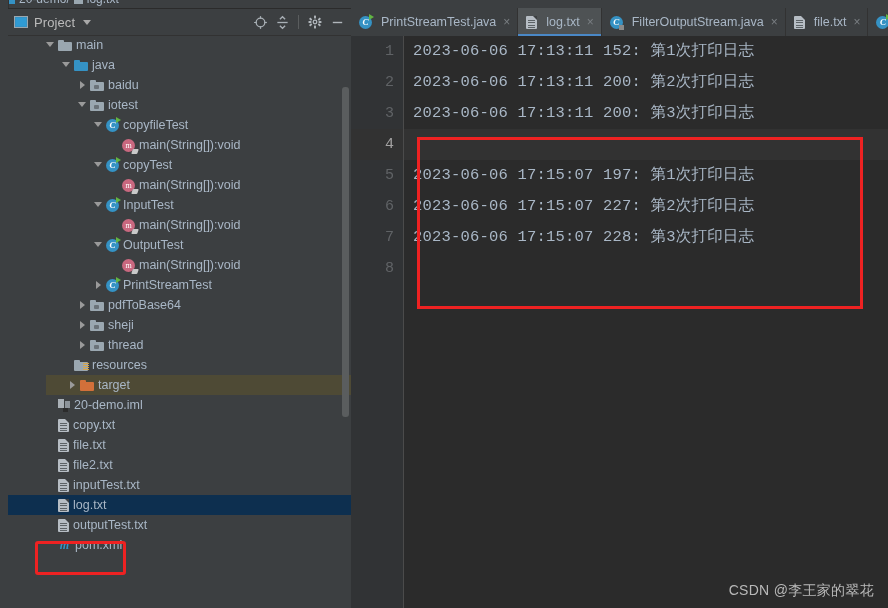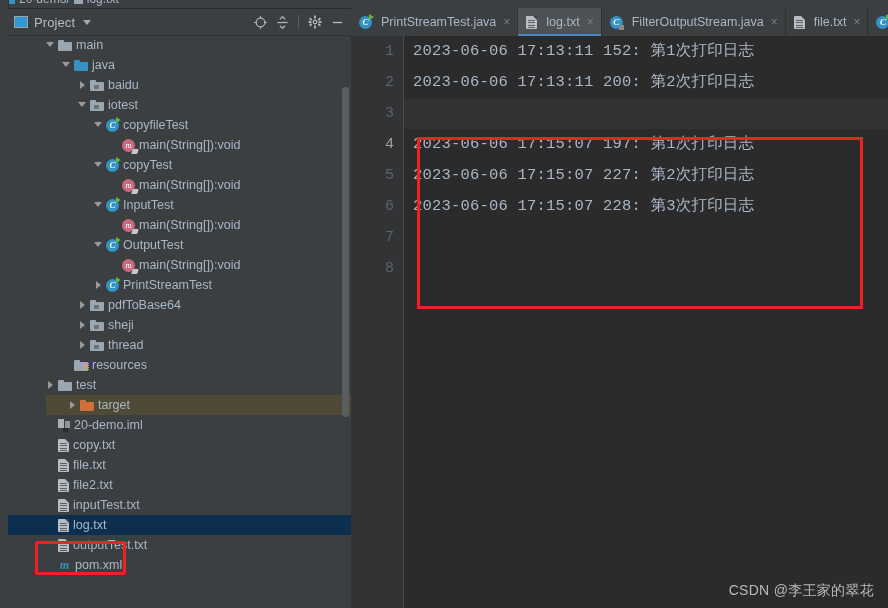--- a/index.html
+++ b/index.html
@@ -501,28 +501,20 @@
             <span class="body"></span>
             <span class="lines">
               <i></i>
               <i></i>
               <i></i>
               <i></i>
             </span>
           </span>
           <span class="tlabel">resources</span>
         </div>
-        <div class="trow" style="padding-left: 38px;">
-          <span class="arrow right"></span>
-          <span class="ic ic-folder">
-            <span class="tab"></span>
-            <span class="body"></span>
-          </span>
-          <span class="tlabel">test</span>
-        </div>
         <div class="trow sel-target" style="padding-left: 22px; margin-left: 38px;">
           <span class="arrow right"></span>
           <span class="ic ic-folder orange">
             <span class="tab"></span>
             <span class="body"></span>
           </span>
           <span class="tlabel">target</span>
         </div>
         <div class="trow" style="padding-left: 38px;">
           <span class="arrow"></span>
@@ -665,20 +657,21 @@
           <div class="gln">3</div>
           <div class="gln cur">4</div>
           <div class="gln">5</div>
           <div class="gln">6</div>
           <div class="gln">7</div>
           <div class="gln">8</div>
         </div>
       <div class="code-body">
           <div class="cline">2023-06-06 17:13:11 152: 第1次打印日志</div>
           <div class="cline">2023-06-06 17:13:11 200: 第2次打印日志</div>
+          <div class="cline">2023-06-06 17:13:11 200: 第3次打印日志</div>
           <div class="cline blank curline"> </div>
           <div class="cline">2023-06-06 17:15:07 197: 第1次打印日志</div>
           <div class="cline">2023-06-06 17:15:07 227: 第2次打印日志</div>
           <div class="cline">2023-06-06 17:15:07 228: 第3次打印日志</div>
           <div class="cline blank"> </div>
         </div>
       <div class="anno-code" style="border-color: rgb(238, 34, 34);"></div>
     </div>
 
     <div class="watermark">CSDN @李王家的翠花</div>

